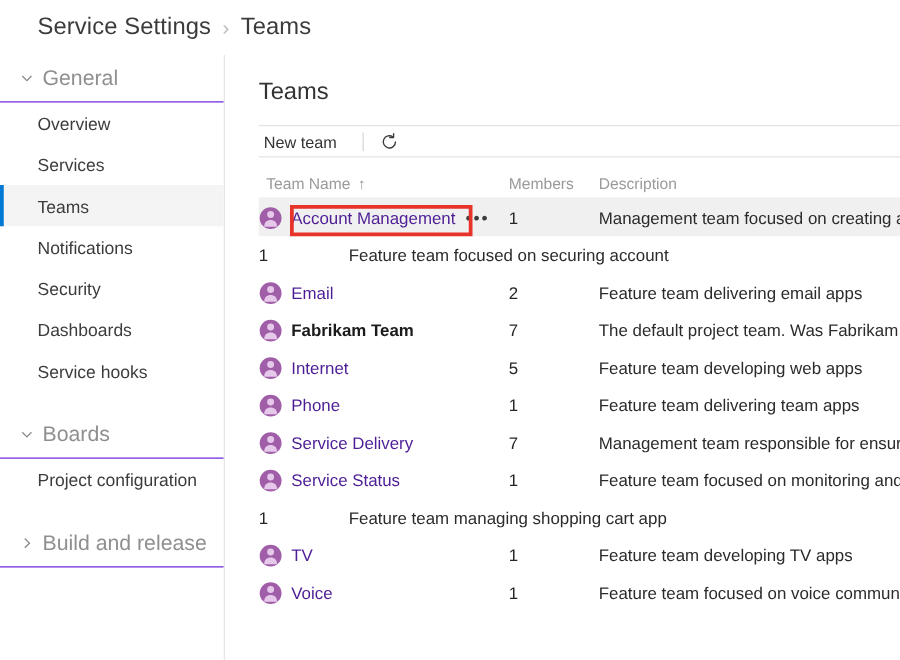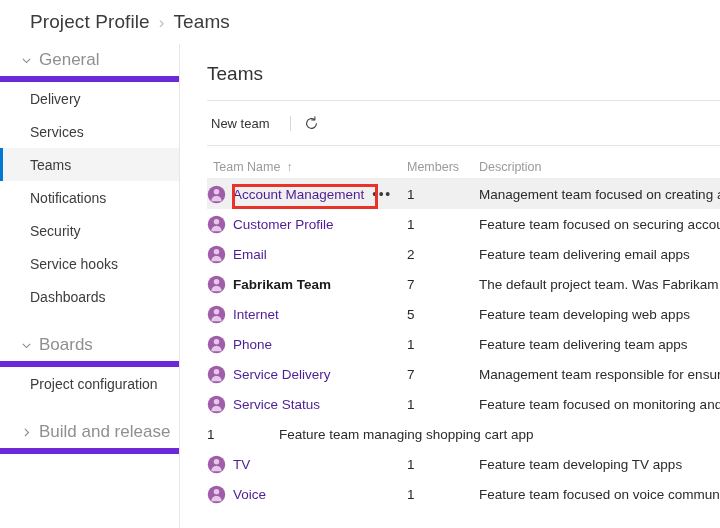--- a/index.html
+++ b/index.html
@@ -55,23 +55,23 @@
     background: #ffffff;
     border-right: 1px solid #e6e6e6;
     box-sizing: border-box;
     overflow: hidden;
   }
   .nav-group-header {
     position: relative;
     display: flex;
     align-items: center;
     height: 38px;
-    padding-left: 17px;
-    box-sizing: border-box;
-    border-bottom: 6px solid #6d28d9;
+    padding-left: 12px;
+    box-sizing: border-box;
+    border-bottom: 1px solid #6d28d9;
   }
   .nav-group-header .chev {
     width: 18px;
     display: flex;
     align-items: center;
     justify-content: center;
     color: #8a8a8a;
   }
   .nav-group-title {
     font-size: 17px;
@@ -122,21 +122,21 @@
   .page-title {
     font-size: 19px;
     color: #333333;
     font-weight: 400;
     line-height: 24px;
     margin: 0 0 14px 0;
     white-space: nowrap;
   }
   .toolbar {
     position: relative;
-    height: 46px;
+    height: 26px;
     display: flex;
     align-items: center;
     border-top: 1px solid #e4e4e4;
     border-bottom: 1px solid #e4e4e4;
     width: 513px;
     box-sizing: border-box;
   }
   .toolbar-btn {
     font-size: 13px;
     color: #333333;
@@ -221,55 +221,55 @@
     pointer-events: none;
     box-sizing: border-box;
   }
 </style>
 </head>
 <body>
 
 <div id="app">
 
   <div class="breadcrumb">
-    <span class="crumb">Project Profile</span>
+    <span class="crumb">Service Settings</span>
     <span class="crumb-sep">›</span>
     <span class="crumb">Teams</span>
   </div>
 
   <div class="sidebar">
 
     <div class="nav-group-header">
       <span class="chev">
         <svg width="11" height="11" viewBox="0 0 12 12" aria-hidden="true">
           <path d="M2 4.2 L6 8.2 L10 4.2" fill="none" stroke="#8a8a8a" stroke-width="1.2"></path>
         </svg>
       </span>
       <span class="nav-group-title">General</span>
     </div>
     <div class="nav-item">
-      <span>Delivery</span>
+      <span>Overview</span>
     </div>
     <div class="nav-item">
       <span>Services</span>
     </div>
     <div class="nav-item selected">
       <span>Teams</span>
     </div>
     <div class="nav-item">
       <span>Notifications</span>
     </div>
     <div class="nav-item">
       <span>Security</span>
     </div>
     <div class="nav-item">
+      <span>Dashboards</span>
+    </div>
+    <div class="nav-item">
       <span>Service hooks</span>
-    </div>
-    <div class="nav-item">
-      <span>Dashboards</span>
     </div>
 
     <div class="nav-spacer"></div>
 
     <div class="nav-group-header">
       <span class="chev">
         <svg width="11" height="11" viewBox="0 0 12 12" aria-hidden="true">
           <path d="M2 4.2 L6 8.2 L10 4.2" fill="none" stroke="#8a8a8a" stroke-width="1.2"></path>
         </svg>
       </span>
@@ -332,30 +332,20 @@
             <span class="ellipsis-menu">•••</span>
             <span class="annot-box" style="left:25px; top:-1px; width:146px; height:25px;"></span>
           </div>
           <div class="col-members member-count">1</div>
           <div class="col-desc">
             <span class="desc-text">Management team focused on creating and</span>
           </div>
         </div>
 
         <div class="grid-row">
-          <div class="col-name">
-            <span class="avatar">
-              <svg width="19" height="19" viewBox="0 0 20 20" aria-hidden="true">
-                <circle cx="10" cy="10" r="9.2" fill="#a05ea8"></circle>
-                <circle cx="10" cy="7" r="2.9" fill="#e6c8ea"></circle>
-                <path d="M4.6 17.2 C4.6 13.3 7 11.6 10 11.6 C13 11.6 15.4 13.3 15.4 17.2 Z" fill="#e6c8ea"></path>
-              </svg>
-            </span>
-            <span class="team-name">Customer Profile</span>
-          </div>
           <div class="col-members member-count">1</div>
           <div class="col-desc">
             <span class="desc-text">Feature team focused on securing account</span>
           </div>
         </div>
 
         <div class="grid-row">
           <div class="col-name">
             <span class="avatar">
               <svg width="19" height="19" viewBox="0 0 20 20" aria-hidden="true">

